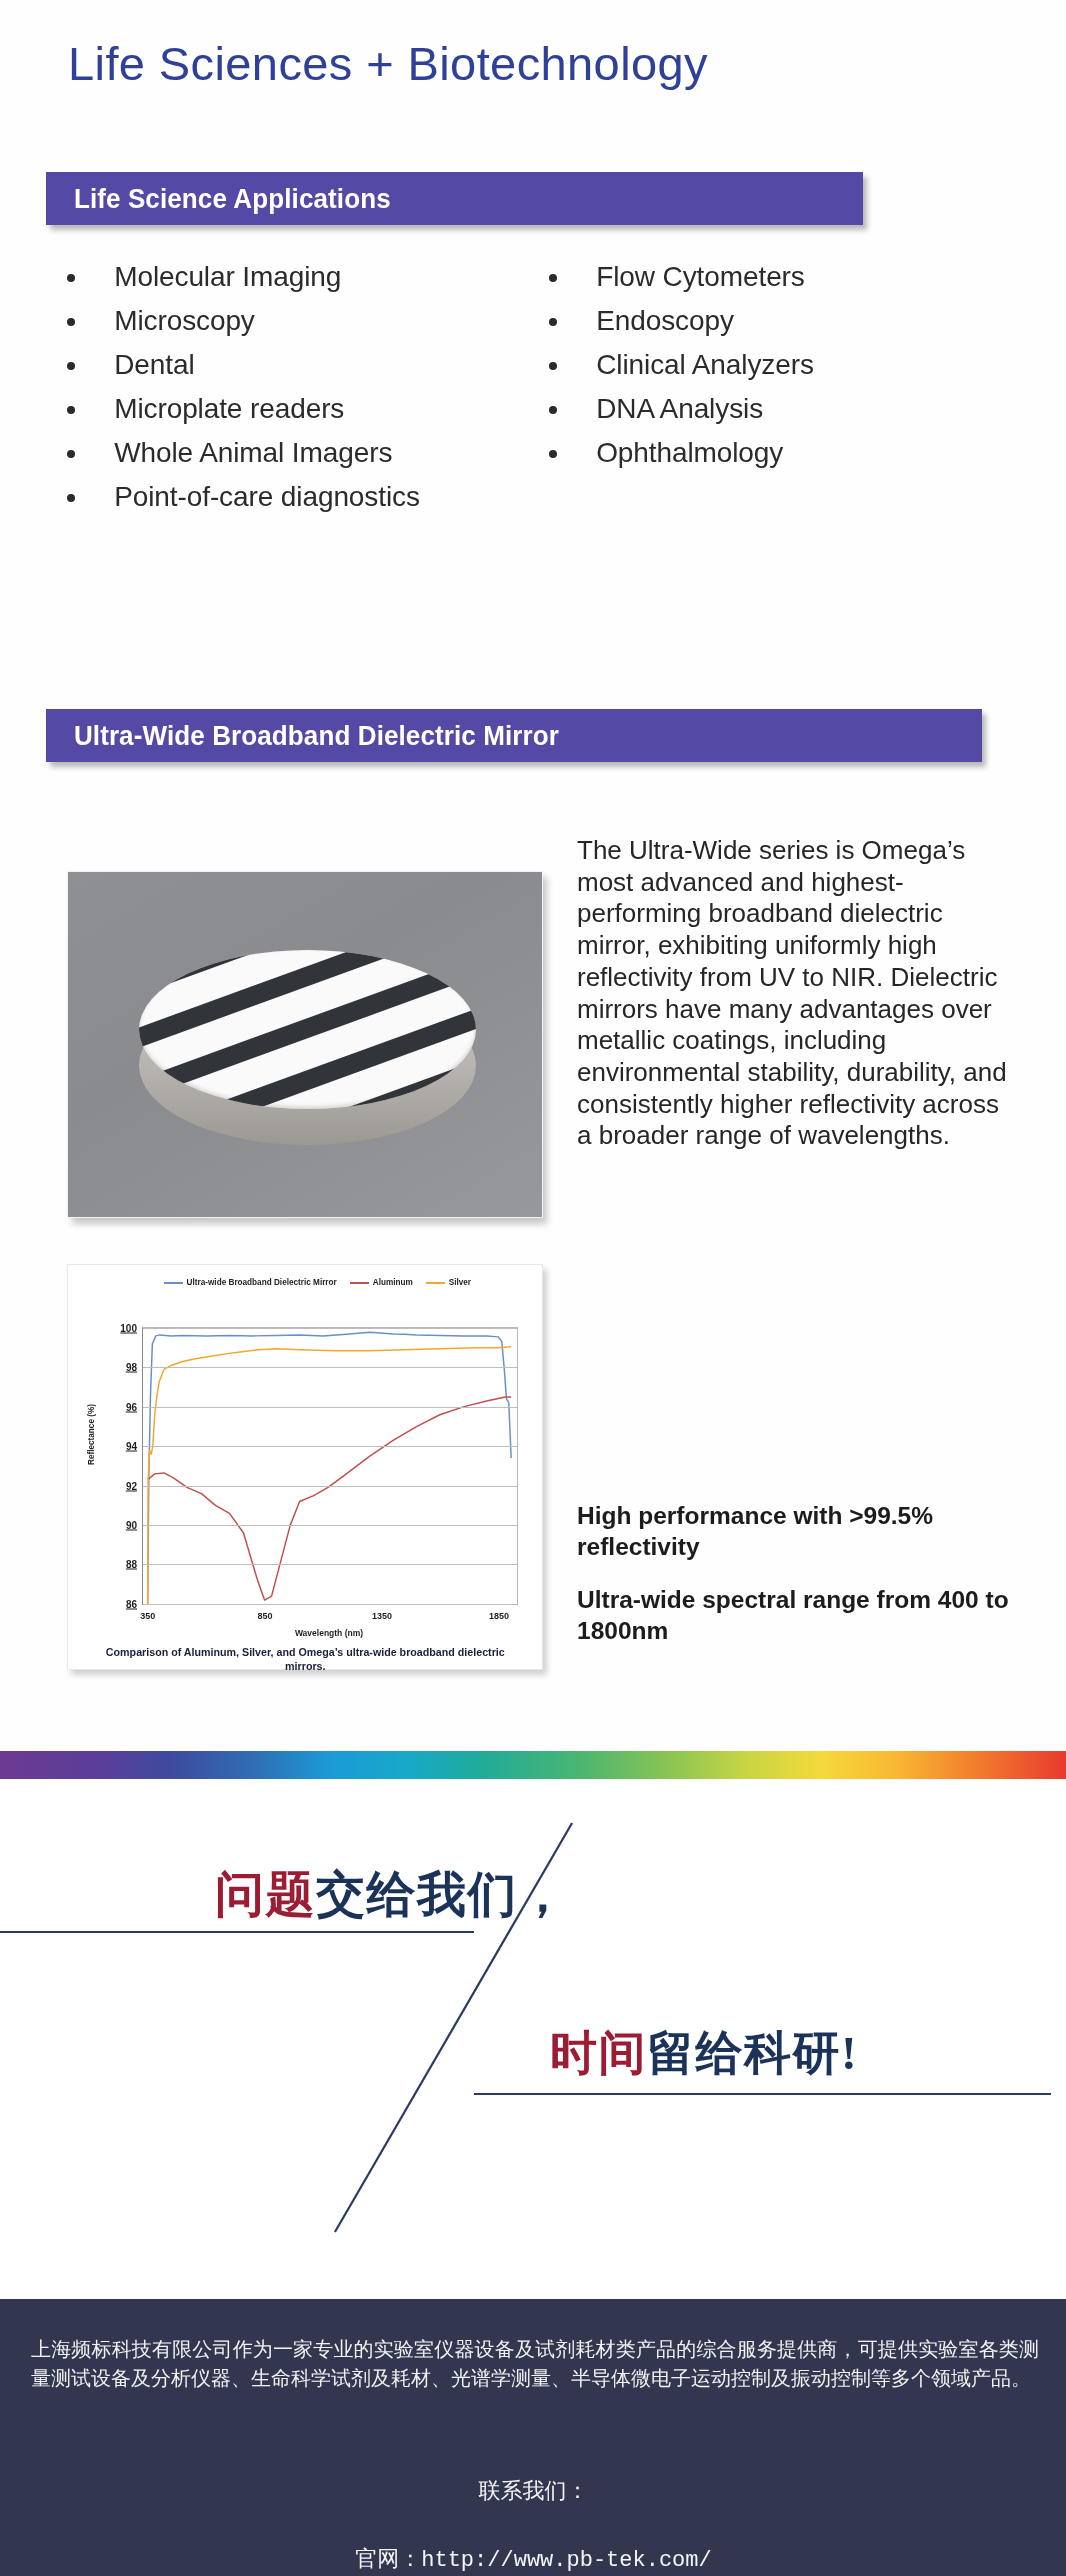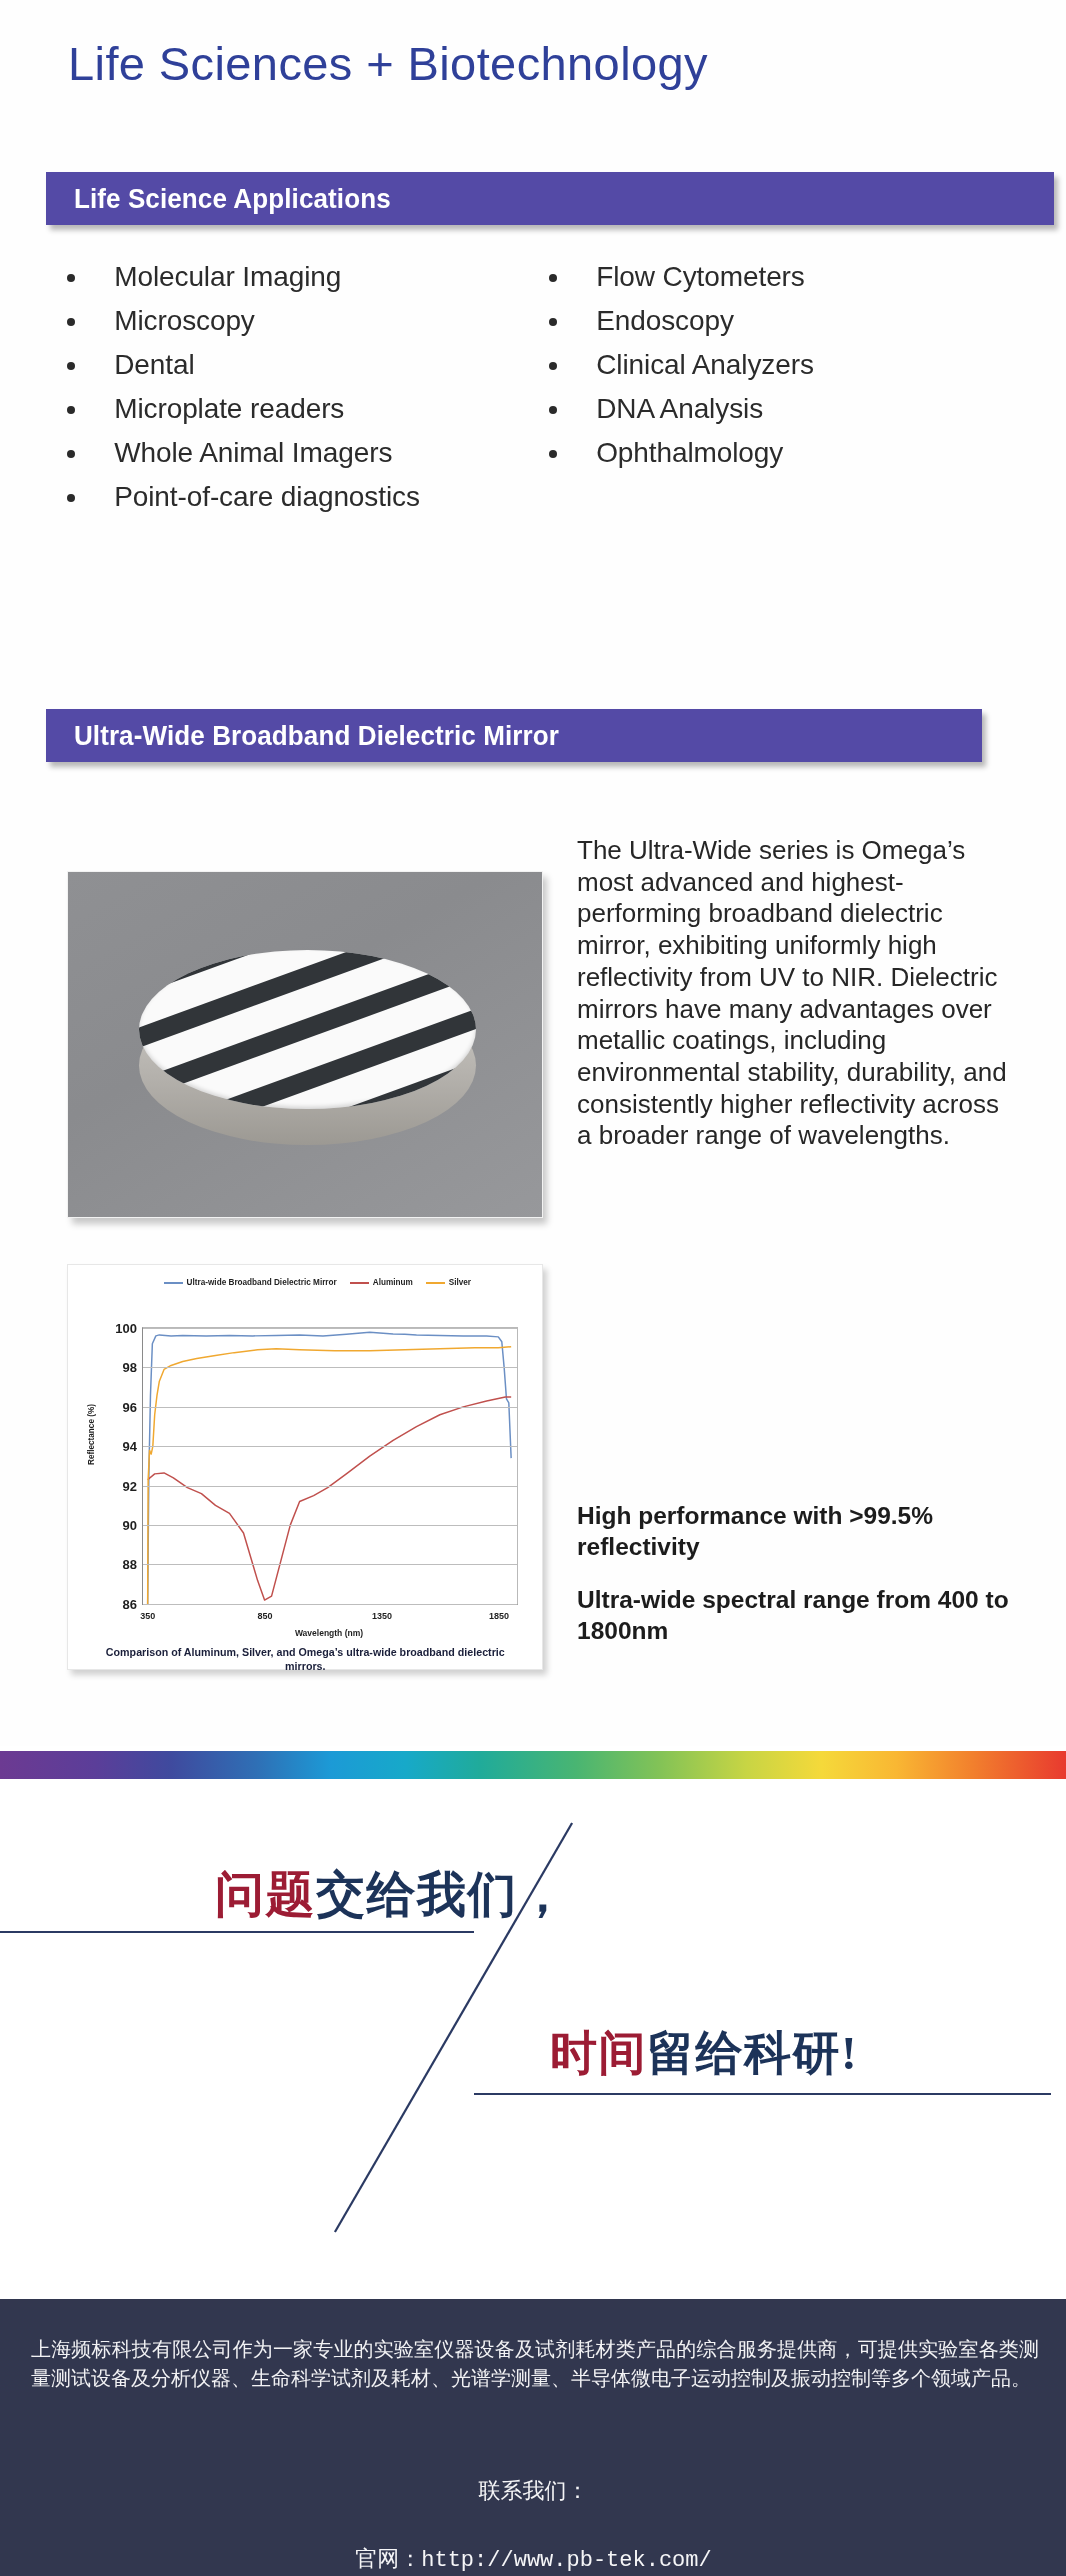--- a/index.html
+++ b/index.html
@@ -27,21 +27,21 @@
     background:#544aa6;
     box-shadow:4.4px 5.2px 5.2px rgba(0,0,0,.28);
     display:flex;align-items:center;
   }
   .banner-label{
     color:#ffffff;font-weight:700;font-size:28px;
     padding-left:30px;letter-spacing:0.1px;
     font-family:"Liberation Sans", sans-serif;
     transform:scaleX(.93);transform-origin:left center;
   }
-  #banner-apps{left:46px;top:172px;width:1008px;height:53px;}
+  #banner-apps{left:46px;top:172px;width:817px;height:53px;}
   #banner-mirror{left:46px;top:709px;width:936px;height:53px;}
 
   
   .bullet-col{position:absolute;}
   #bullets-left{left:67px;top:261px;width:489px;}
   #bullets-right{left:549px;top:261px;width:489px;}
   .bullet-row{display:flex;align-items:flex-start;margin-bottom:12.6px;}
   .bullet-dot{
     width:8.2px;height:8.2px;border-radius:50%;
     background:#2a2a2a;margin-top:13.3px;flex:0 0 auto;
@@ -94,22 +94,22 @@
   .legend-swatch{display:block;width:19px;height:2.2px;}
   #plot-area{
     position:absolute;left:74px;top:62px;width:374px;height:276px;
     border-left:1.5px solid #8a8a8a;border-bottom:1.5px solid #8a8a8a;
     border-top:0.7px solid #b9b9b9;border-right:0.7px solid #b9b9b9;
     background:#ffffff;
   }
   .gridline{position:absolute;left:0;width:100%;height:0.7px;background:#bdbdbd;}
   .ytick{
     position:absolute;right:calc(100% + 6px);
-    font-size:13px;font-weight:700;color:#1f1f1f;
-    transform:translateY(-50%);white-space:nowrap;
+    font-size:10px;font-weight:700;color:#1f1f1f;
+    transform:translateY(-50%);white-space:nowrap;text-decoration:underline;
   }
   .xtick{
     position:absolute;top:calc(100% + 7.4px);
     font-size:9px;font-weight:700;color:#1f1f1f;
     transform:translateX(-50%);white-space:nowrap;
   }
   #ylabel{
     position:absolute;left:19px;top:200px;
     font-size:8.2px;font-weight:700;color:#1f1f1f;
     transform:rotate(-90deg);transform-origin:left top;white-space:nowrap;

